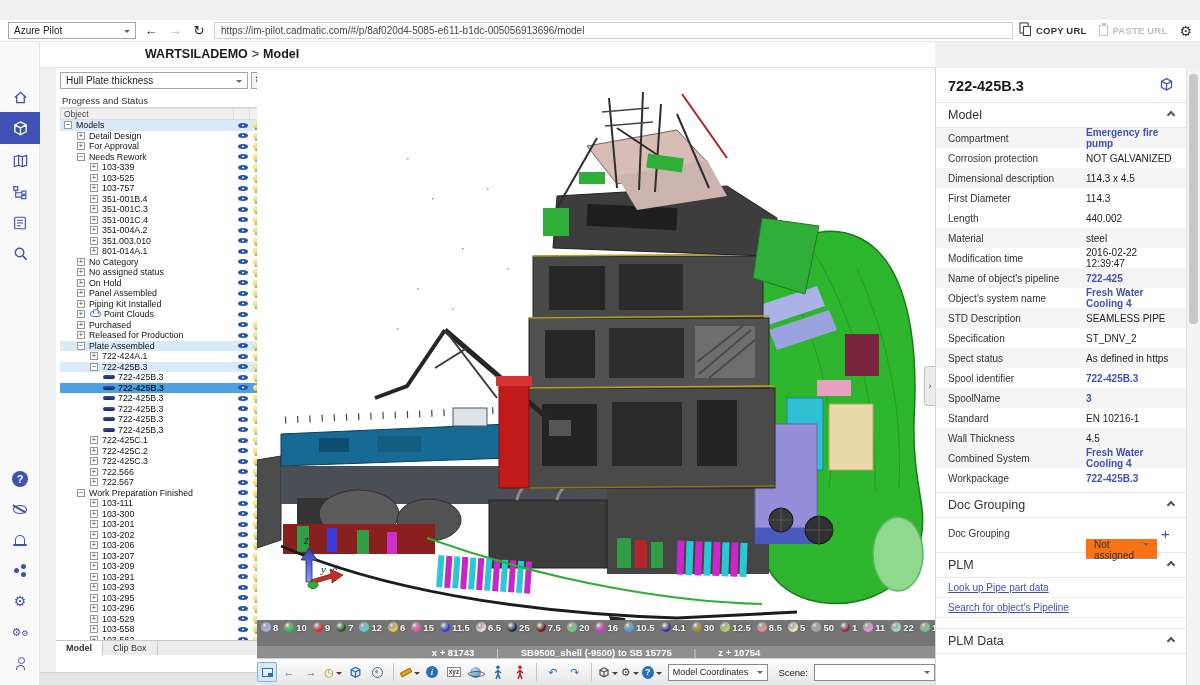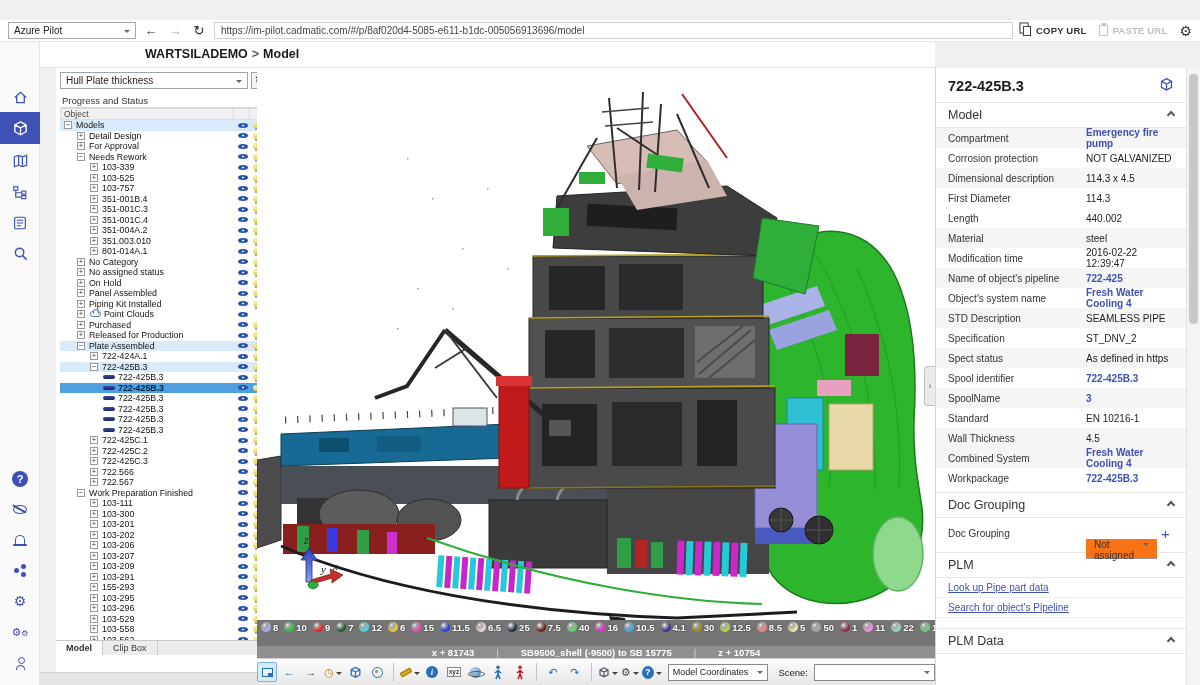--- a/index.html
+++ b/index.html
@@ -617,21 +617,21 @@
         <div class="trow" style="padding-left: 30px;">
           <span class="exp">+</span>
           <span class="tlbl">103-291</span>
           <span class="ticons">
             <span class="ieye"></span>
             <span class="ibulb"></span>
           </span>
         </div>
         <div class="trow" style="padding-left: 30px;">
           <span class="exp">+</span>
-          <span class="tlbl">155-293</span>
+          <span class="tlbl">103-293</span>
           <span class="ticons">
             <span class="ieye"></span>
             <span class="ibulb"></span>
           </span>
         </div>
         <div class="trow" style="padding-left: 30px;">
           <span class="exp">+</span>
           <span class="tlbl">103-295</span>
           <span class="ticons">
             <span class="ieye"></span>
@@ -883,21 +883,21 @@
         <span class="litem">
           <span class="lball" style="background: radial-gradient(circle at 35% 32%, rgba(255, 255, 255, 0.95) 0px, rgba(255, 255, 255, 0.35) 2px, rgb(27, 42, 74) 62%);"></span>
           <span class="llbl">25</span>
         </span>
         <span class="litem">
           <span class="lball" style="background: radial-gradient(circle at 35% 32%, rgba(255, 255, 255, 0.95) 0px, rgba(255, 255, 255, 0.35) 2px, rgb(115, 25, 28) 62%);"></span>
           <span class="llbl">7.5</span>
         </span>
         <span class="litem">
           <span class="lball" style="background: radial-gradient(circle at 35% 32%, rgba(255, 255, 255, 0.95) 0px, rgba(255, 255, 255, 0.35) 2px, rgb(92, 212, 106) 62%);"></span>
-          <span class="llbl">40</span>
+          <span class="llbl">20</span>
         </span>
         <span class="litem">
           <span class="lball" style="background: radial-gradient(circle at 35% 32%, rgba(255, 255, 255, 0.95) 0px, rgba(255, 255, 255, 0.35) 2px, rgb(227, 44, 200) 62%);"></span>
           <span class="llbl">16</span>
         </span>
         <span class="litem">
           <span class="lball" style="background: radial-gradient(circle at 35% 32%, rgba(255, 255, 255, 0.95) 0px, rgba(255, 255, 255, 0.35) 2px, rgb(59, 166, 222) 62%);"></span>
           <span class="llbl">10.5</span>
         </span>
         <span class="litem">

